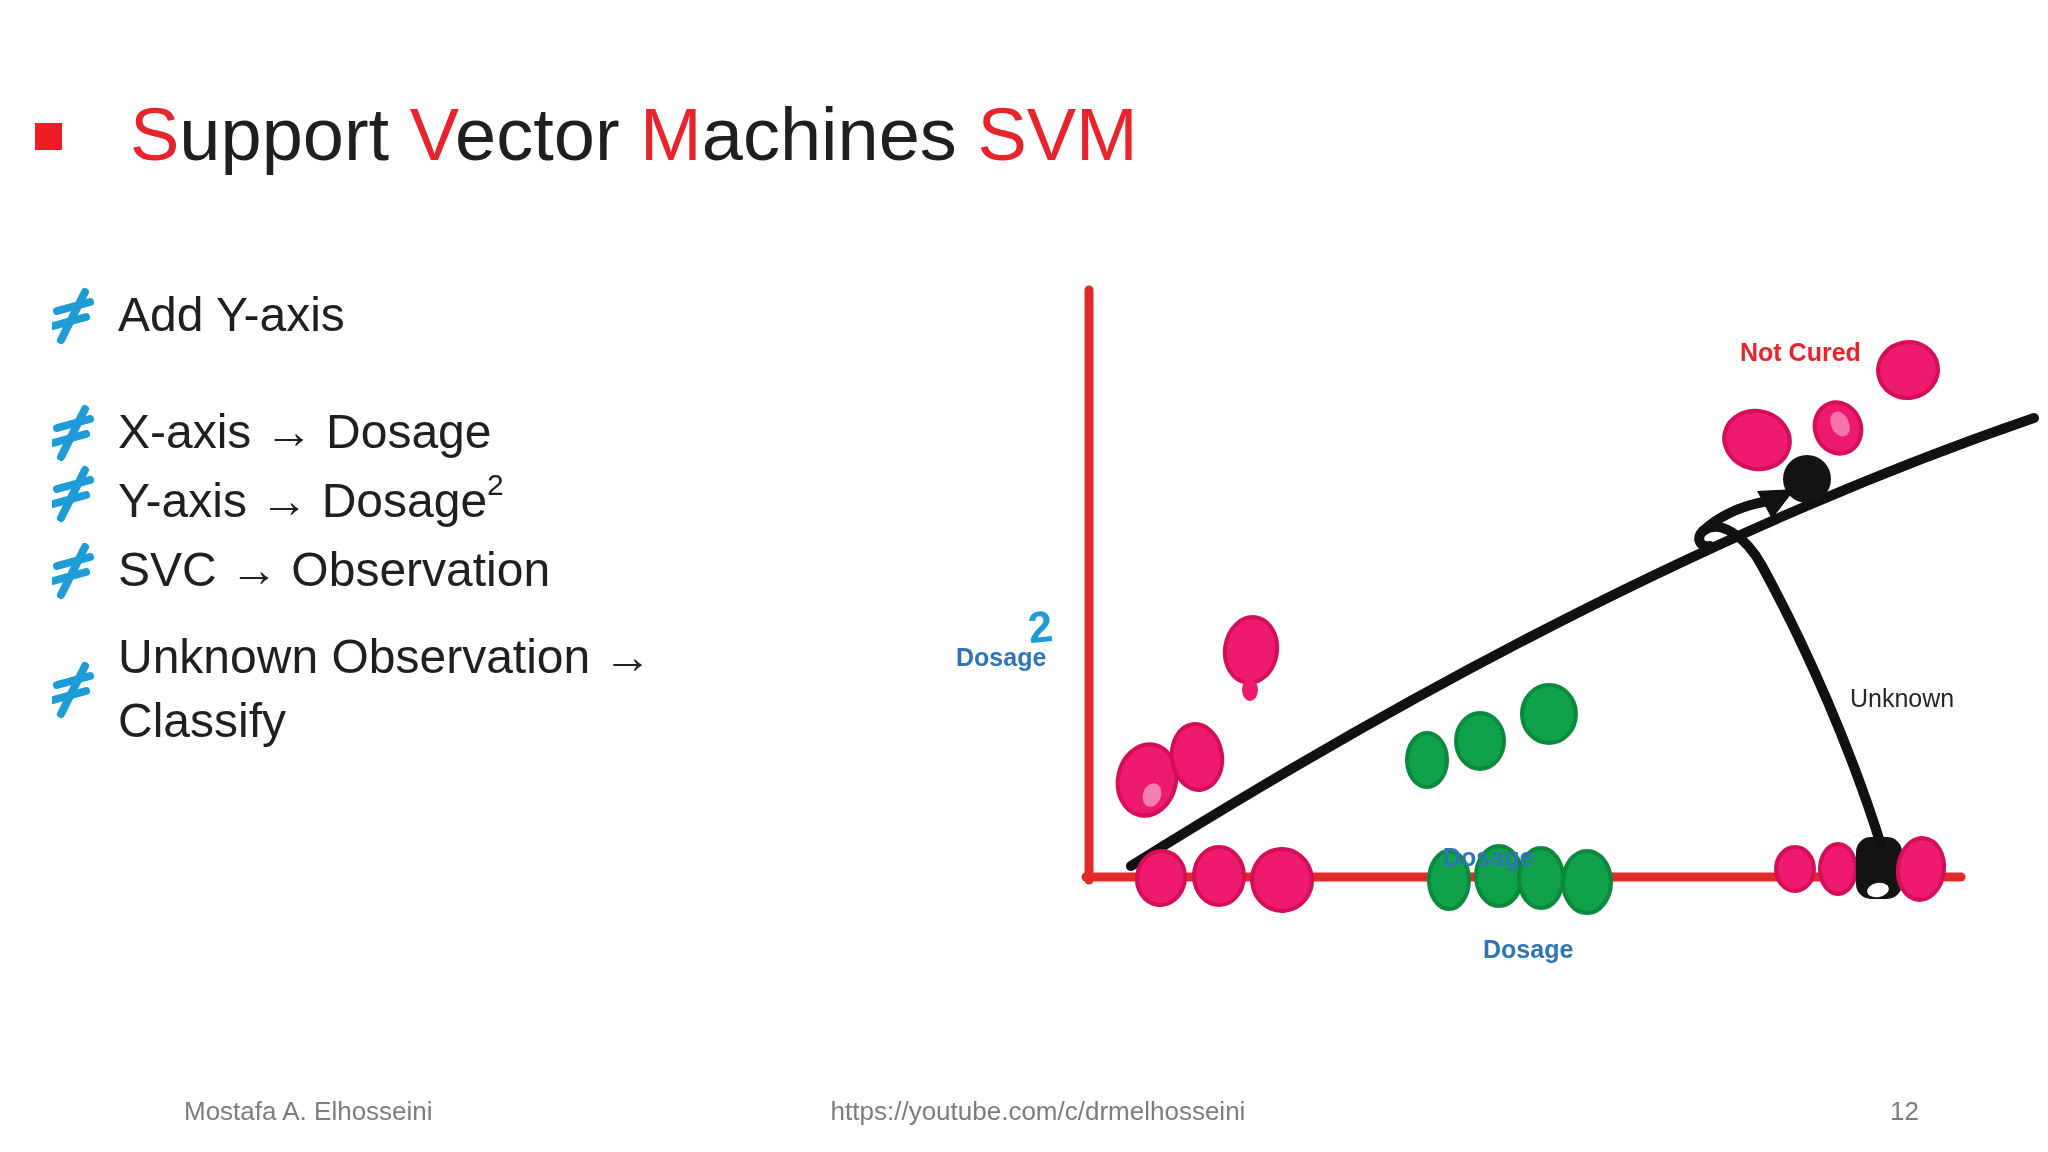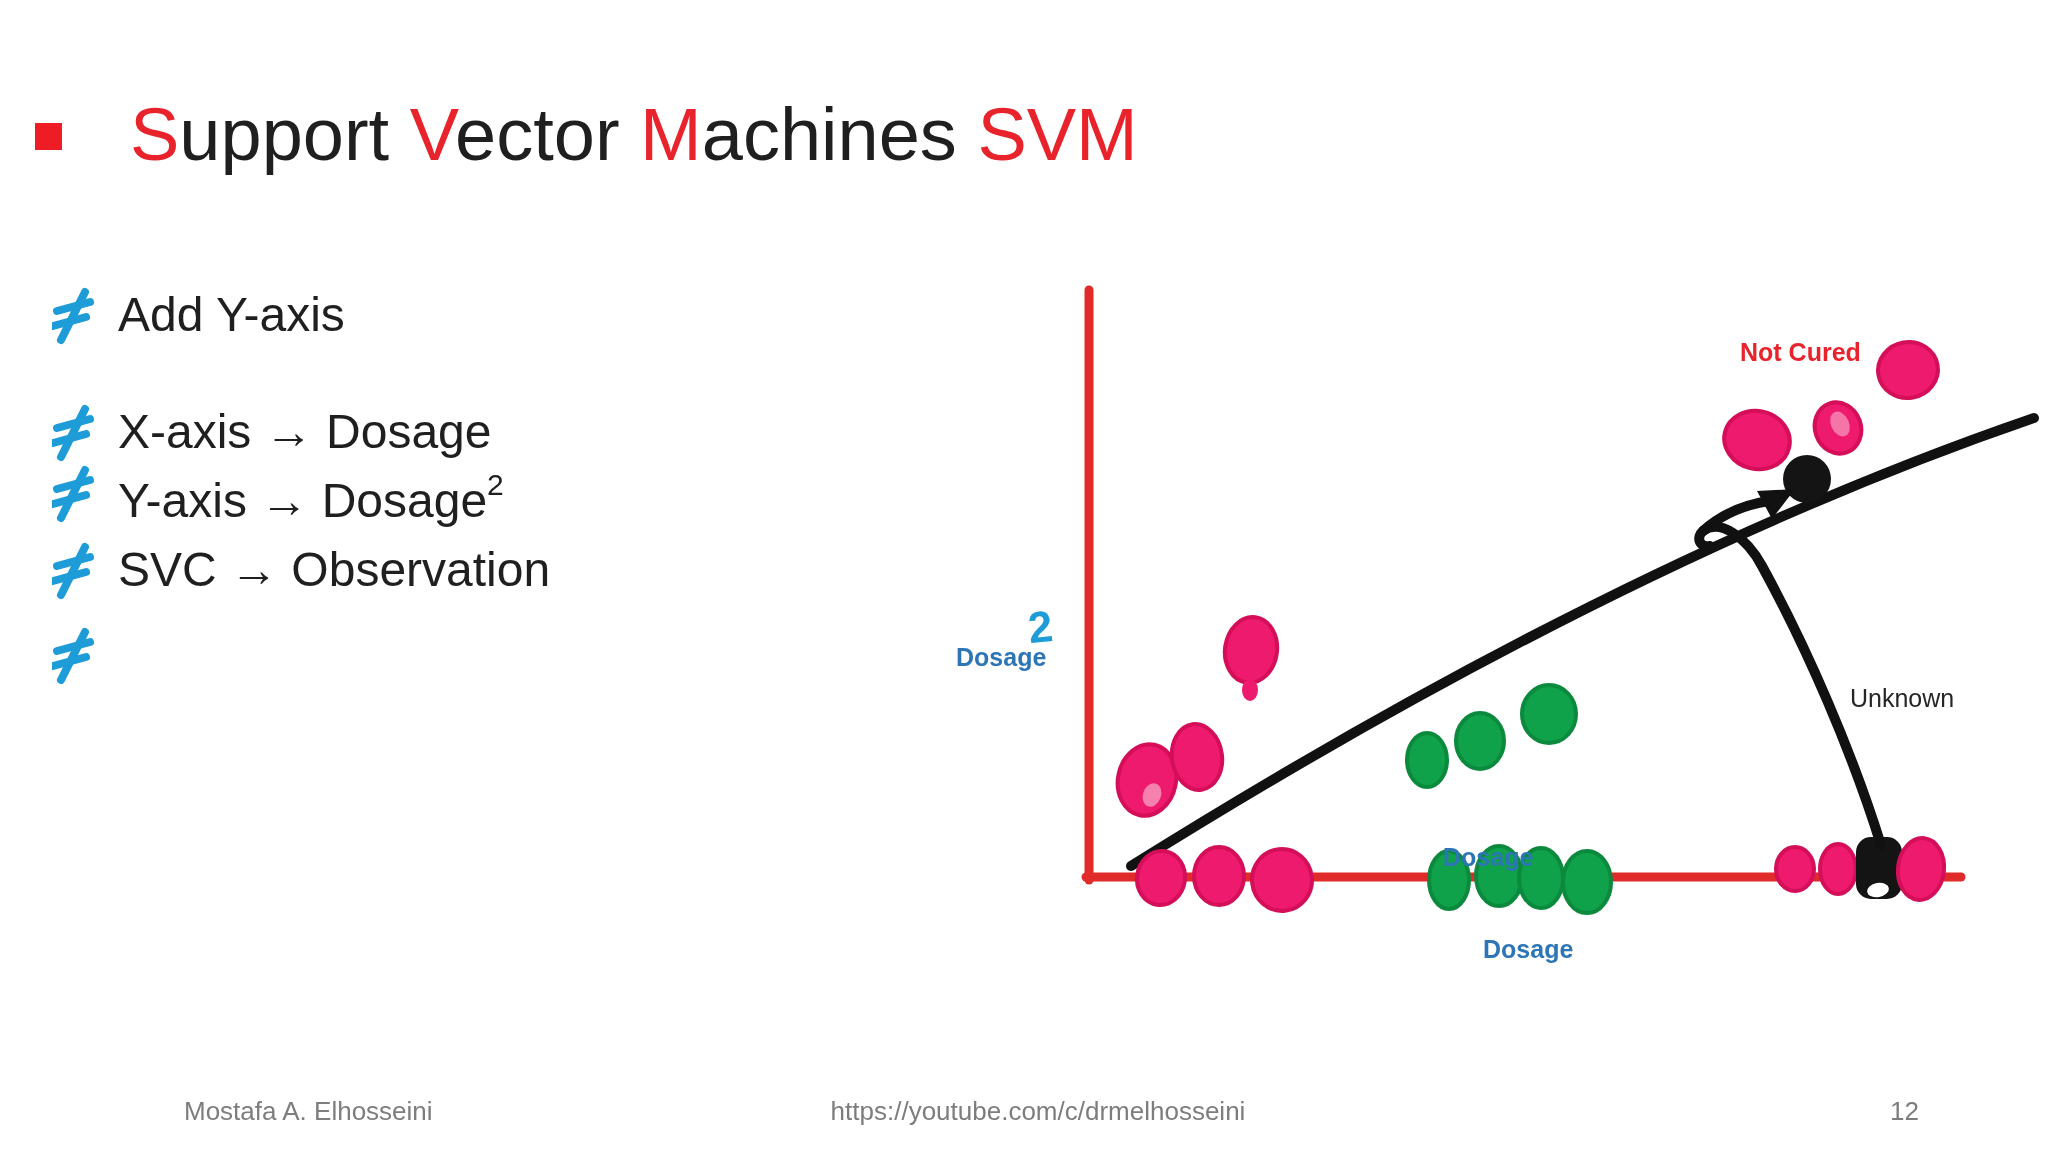--- a/index.html
+++ b/index.html
@@ -99,20 +99,21 @@
     </div>
 
     <div class="bullet-item" style="top: 625px;">
       <span class="b-icon">
         <svg width="46" height="58" viewBox="0 0 46 58">
           <line x1="33" y1="5" x2="9" y2="53" stroke="var(--icon-blue)" stroke-width="8" stroke-linecap="round"></line>
           <line x1="5" y1="24" x2="38" y2="15" stroke="var(--icon-blue)" stroke-width="8" stroke-linecap="round"></line>
           <line x1="1" y1="39" x2="34" y2="30" stroke="var(--icon-blue)" stroke-width="8" stroke-linecap="round"></line>
         </svg>
       </span>
+      <span class="b-text"><span class="b-line1">Unknown Observation →</span><span class="b-line2">Classify</span></span>
     </div>
   </div>
 
   <svg class="chart-svg" viewBox="0 0 2048 1152">
 
     <g>
       <line x1="1089" y1="290" x2="1089" y2="880" stroke="var(--axis-red)" stroke-width="9" stroke-linecap="round"></line>
     </g>
     <g>
       <line x1="1086" y1="877" x2="1961" y2="877" stroke="var(--axis-red)" stroke-width="9" stroke-linecap="round"></line>

